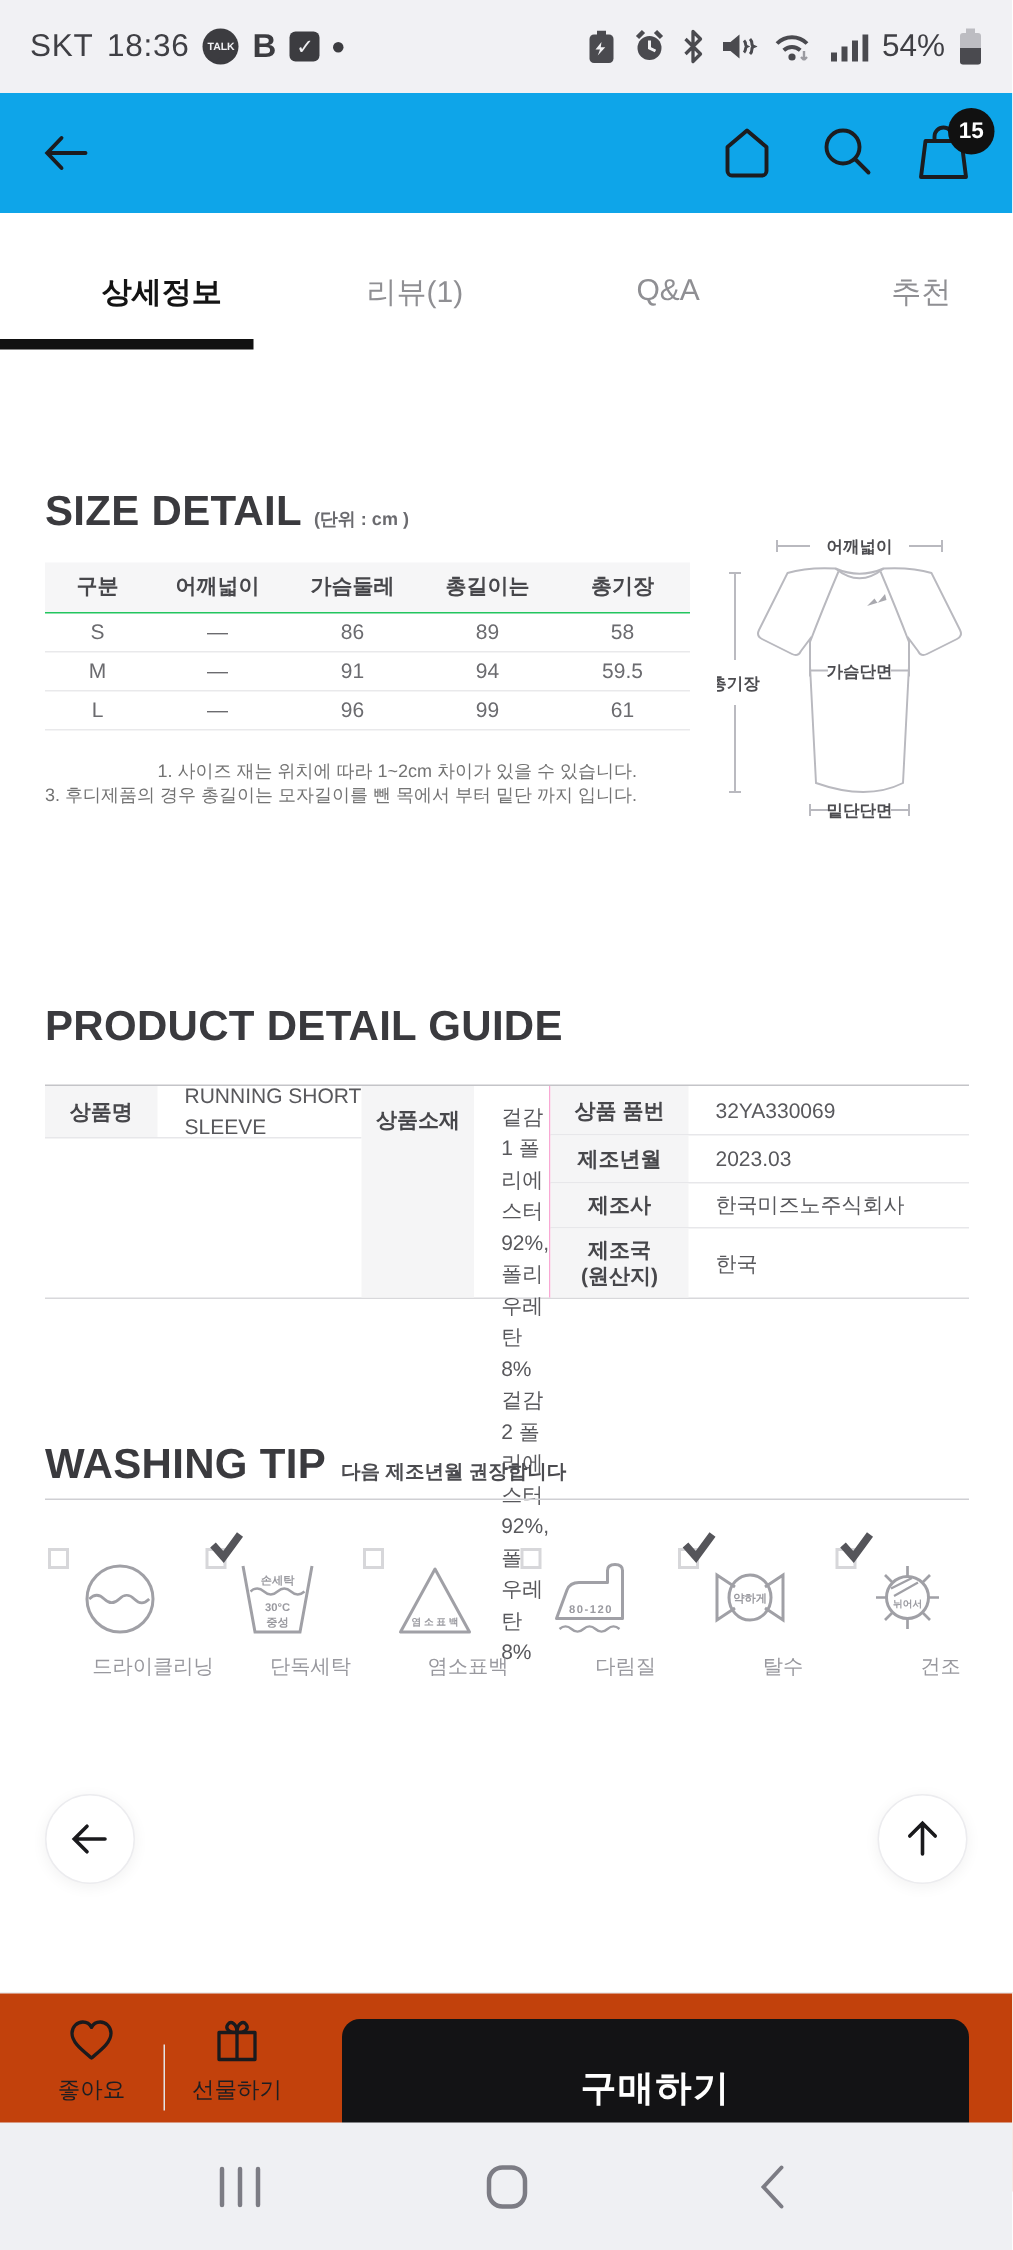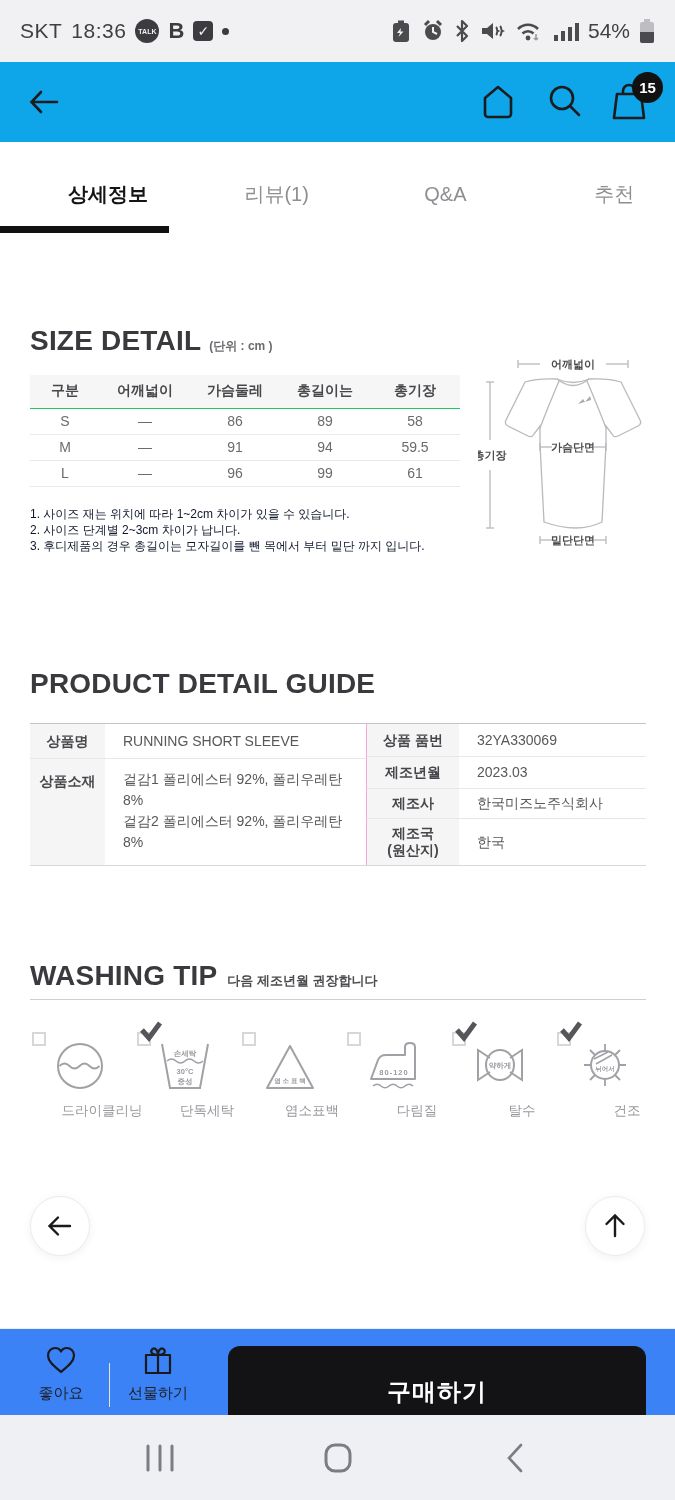--- a/index.html
+++ b/index.html
@@ -47,26 +47,26 @@
   .size-table th { background:#f6f6f7; height:33px; font-size:14px; color:#47474b; font-weight:bold; }
   .size-table td { height:26px; font-size:14px; color:#6b6b6f; text-align:center; border-bottom:1px solid #e9e9eb; }
   .size-table thead tr { border-bottom:1px solid #22c55e; }
   .size-table col.c0 { width:70px; }
 
   
   .shirt-diagram { position:absolute; left:478px; top:352px; }
   .measure-text { font-size:11px; font-weight:bold; fill:#4c4c50; }
 
   
-  .size-notes { position:absolute; left:30px; top:506px; font-size:12px; color:#0f172a; line-height:16px; }
+  .size-notes { position:absolute; left:30px; top:506px; font-size:12px; color:#737373; line-height:16px;text-align:right; }
 
   
   .pd-table { position:absolute; left:30px; top:723px; width:616px; height:143px; display:flex;
     border-top:1px solid #c4c4c8; border-bottom:1px solid #d8d8db; font-size:14px; }
-  .pd-left { width:336px; display:flex; flex-direction:column; }
+  .pd-left { width:336px; display:flex; flex-direction:row; }
   .pd-right { width:280px; display:flex; flex-direction:column; border-left:1px solid #f9a8d4; }
   .pd-row { display:flex; border-bottom:1px solid #e7e7ea; }
   .pd-row:last-child { border-bottom:none; }
   .pd-label { background:#f5f5f6; color:#47474b; font-weight:bold; display:flex; flex-direction:column;
     align-items:center; justify-content:center; text-align:center; line-height:17px; }
   .pd-left .pd-label { width:75px; }
   .pd-right .pd-label { width:92px; }
   .pd-value { flex:1; color:#58585c; display:flex; flex-direction:column; justify-content:center; padding-left:18px; line-height:21px; }
   .pd-row-name { height:35px; }
   .pd-row-material { flex:1; }
@@ -84,21 +84,21 @@
   .wash-label { margin-top:8px; font-size:13.5px; color:#98989e; white-space:nowrap;margin-left:44px; }
   .wicon-text { font-size:7.5px; fill:#9a9aa0; font-weight:bold; }
   .wicon-text-sm { font-size:6.5px; fill:#9a9aa0; font-weight:bold; }
 
   
   .float-btn { position:absolute; top:1196px; width:60px; height:60px; border-radius:50%; background:#fff;
     border:1px solid #ececef; box-shadow:0 2px 10px rgba(0,0,0,.06); display:flex; align-items:center; justify-content:center; cursor:pointer; }
   .float-back { left:30px; } .float-top { left:585px; }
 
   
-  .bottom-bar { position:absolute; left:0; top:1328px; width:675px; height:133px; background:#3b82f6; border-top:1px solid #ededf0; }
+  .bottom-bar { position:absolute; left:0; top:1328px; width:675px; height:133px; background:#c2410c; border-top:1px solid #ededf0; }
   .bb-action { position:absolute; top:16px; display:flex; flex-direction:column; align-items:center; gap:9px; cursor:pointer; }
   .bb-like { left:32px; width:58px; }
   .bb-gift { left:124px; width:68px; }
   .bb-action .lbl { font-size:15px; color:#1e1e22; }
   .bb-divider { position:absolute; left:109px; top:34px; width:1px; height:44px; background:#e3e3e6; }
   .buy-btn { position:absolute; left:228px; top:17px; width:418px; height:92px; background:#131315; border:none;
     border-radius:12px; color:#fff; font-size:24px; font-weight:bold; font-family:inherit; cursor:pointer; letter-spacing:1px; }
 
   
   .gesture-bar { position:absolute; left:0; top:1415px; width:675px; height:85px; background:#eff0f3;
@@ -275,21 +275,20 @@
 
     <path d="M100 52 l5 -5 l2 3 l5 -6 l1 4 z" fill="#a9a9af"></path>
     <text class="measure-text" x="95" y="16" text-anchor="middle">어깨넓이</text>
     <text class="measure-text" x="12" y="107" text-anchor="middle">총기장</text>
     <text class="measure-text" x="95" y="99" text-anchor="middle">가슴단면</text>
     <text class="measure-text" x="95" y="192" text-anchor="middle">밑단단면</text>
   </svg>
 
   <div class="size-notes">
     <div>1. 사이즈 재는 위치에 따라 1~2cm 차이가 있을 수 있습니다.</div>
-    <div>2. 사이즈 단계별 2~3cm 차이가 납니다.</div>
     <div>3. 후디제품의 경우 총길이는 모자길이를 뺀 목에서 부터 밑단 까지 입니다.</div>
   </div>
 
   <div class="sec-title" style="top:668px;">PRODUCT DETAIL GUIDE</div>
 
   <div class="pd-table">
     <div class="pd-left">
       <div class="pd-row pd-row-name">
         <div class="pd-label">상품명</div>
         <div class="pd-value">RUNNING SHORT SLEEVE</div>

